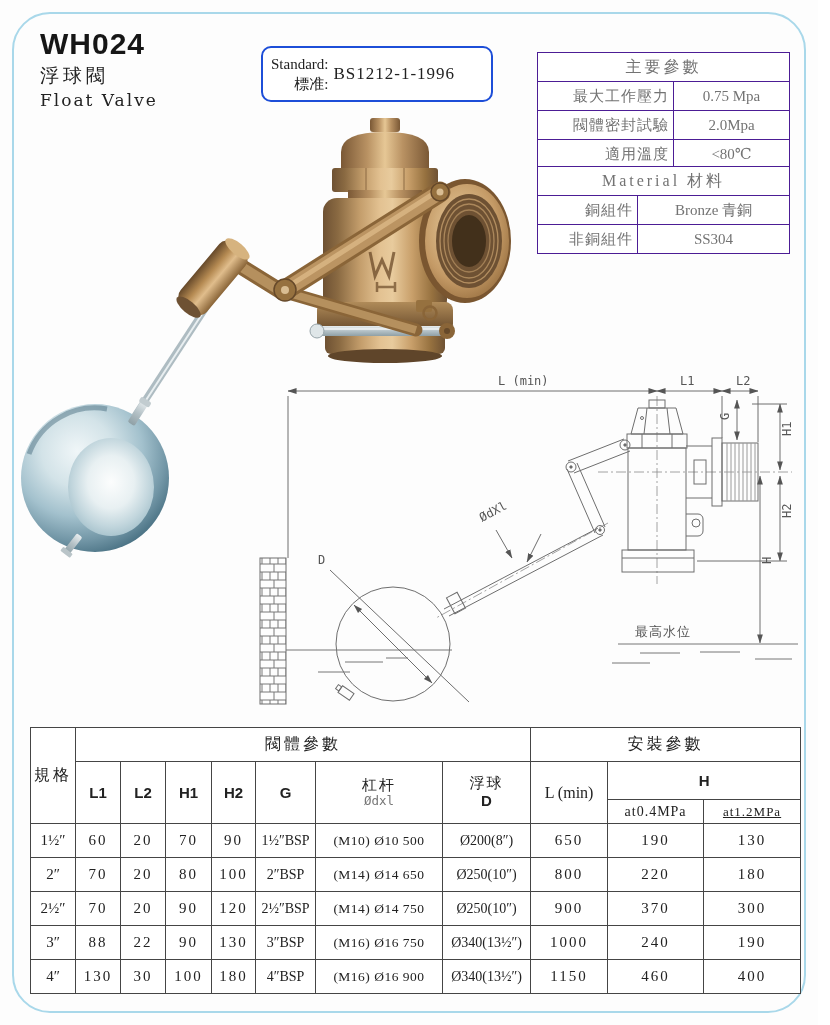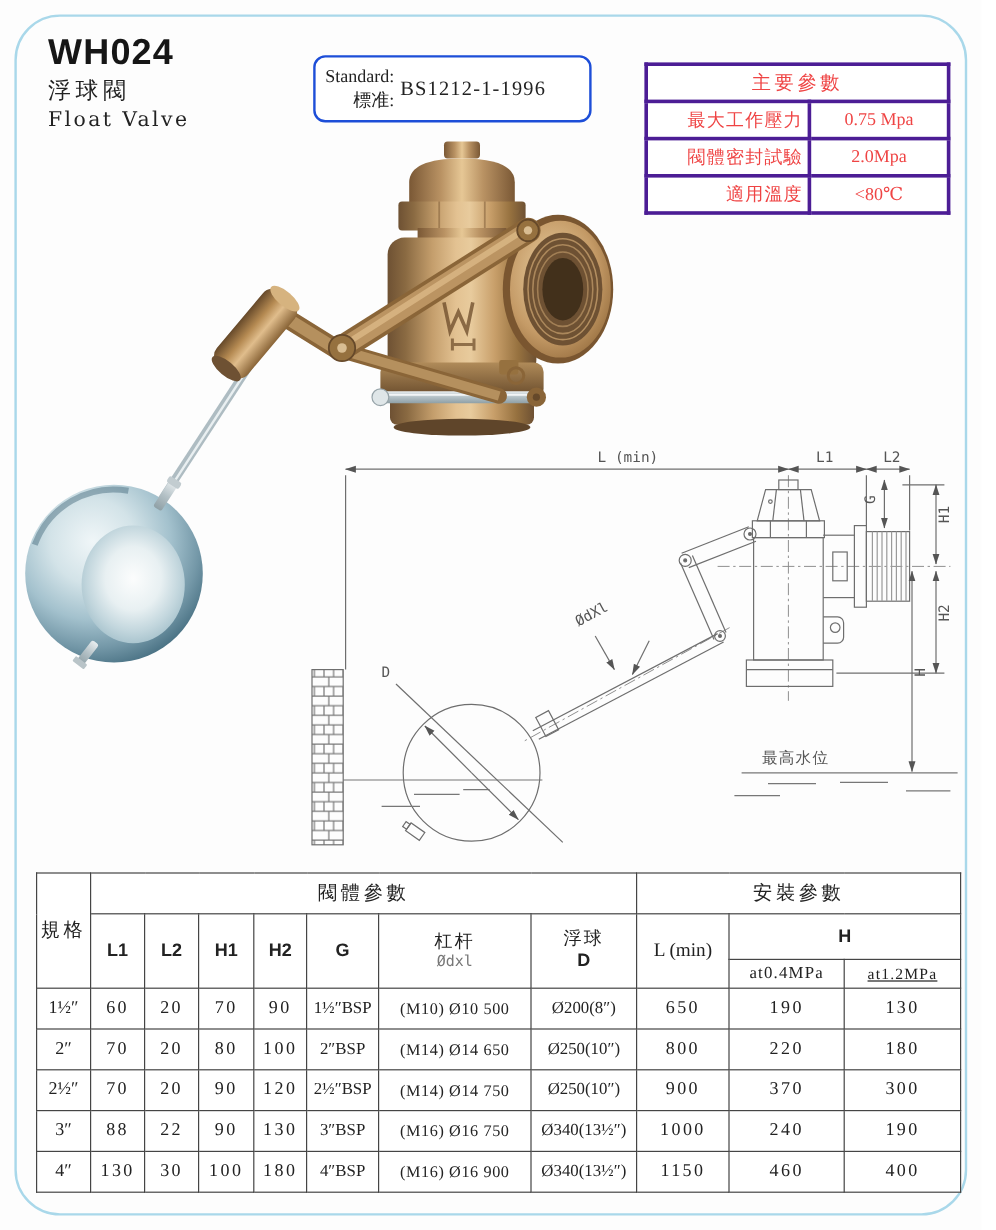--- a/index.html
+++ b/index.html
@@ -13,21 +13,21 @@
     color:#161616;letter-spacing:1px;line-height:1.05;}
   .name-cn{font-size:19px;letter-spacing:4px;margin-top:3px;color:#222;}
   .name-en{font-size:17px;letter-spacing:2px;margin-top:1px;color:#222;font-family:"DejaVu Serif",serif;}
   
   .standard-box{position:absolute;left:261px;top:46px;width:232px;height:56px;border:2px solid #1d4ed8;
     border-radius:10px;display:flex;align-items:center;box-sizing:border-box;padding:0 8px;background:#fff;}
   .std-labels{font-size:15px;text-align:right;line-height:1.35;color:#222;white-space:nowrap;}
   .std-value{font-size:17px;margin-left:5px;letter-spacing:1px;color:#222;white-space:nowrap;}
   
   table.params-table{position:absolute;border-collapse:collapse;background:#fff;table-layout:fixed;}
-  table.params-table td{border:3px solid #4c1d95;text-align:center;font-size:15px;color:#ef4444;
+  table.params-table td{border:1px solid #4c1d95;text-align:center;font-size:15px;color:#737373;
     padding:2px 4px;height:24px;overflow:hidden;white-space:nowrap;}
   table.params-table td.tbl-title{font-size:16px;letter-spacing:3px;}
   table.params-table td.lbl{text-align:right;padding-left:8px;letter-spacing:1px;}
   table.main-params{left:537px;top:52px;width:252px;}
   table.material-table{left:537px;top:166px;width:252px;}
   
   table.spec-table{position:absolute;left:30px;top:727px;width:770px;border-collapse:collapse;
     table-layout:fixed;background:#fff;}
   table.spec-table td{border:1px solid #454545;text-align:center;vertical-align:middle;
     padding:0 2px;color:#222;overflow:hidden;}
@@ -83,20 +83,39 @@
       <td class="lbl">閥體密封試驗</td>
       <td>2.0Mpa</td>
     </tr>
     <tr>
       <td class="lbl">適用溫度</td>
       <td>&lt;80℃</td>
     </tr>
   </tbody>
     </table>
 
+  <table class="params-table material-table">
+    <colgroup>
+        <col style="width:100px">
+        <col style="width:152px">
+      </colgroup>
+    <tbody>
+        <tr>
+      <td colspan="2" class="tbl-title">Material 材料</td>
+    </tr>
+    <tr>
+      <td class="lbl">銅組件</td>
+      <td>Bronze 青銅</td>
+    </tr>
+    <tr>
+      <td class="lbl">非銅組件</td>
+      <td>SS304</td>
+    </tr>
+  </tbody>
+    </table>
 
   <svg class="photo-svg" width="545" height="480" viewBox="0 0 545 480">
     <defs>
       <linearGradient id="gBody" x1="0" y1="0" x2="1" y2="0">
         <stop offset="0" stop-color="#6e5133"></stop>
           <stop offset="0.12" stop-color="#8a6a42"></stop>
         <stop offset="0.3" stop-color="#c49e6c"></stop>
           <stop offset="0.46" stop-color="#e3c292"></stop>
         <stop offset="0.56" stop-color="#e8cb9d"></stop>
           <stop offset="0.72" stop-color="#c89f6a"></stop>

